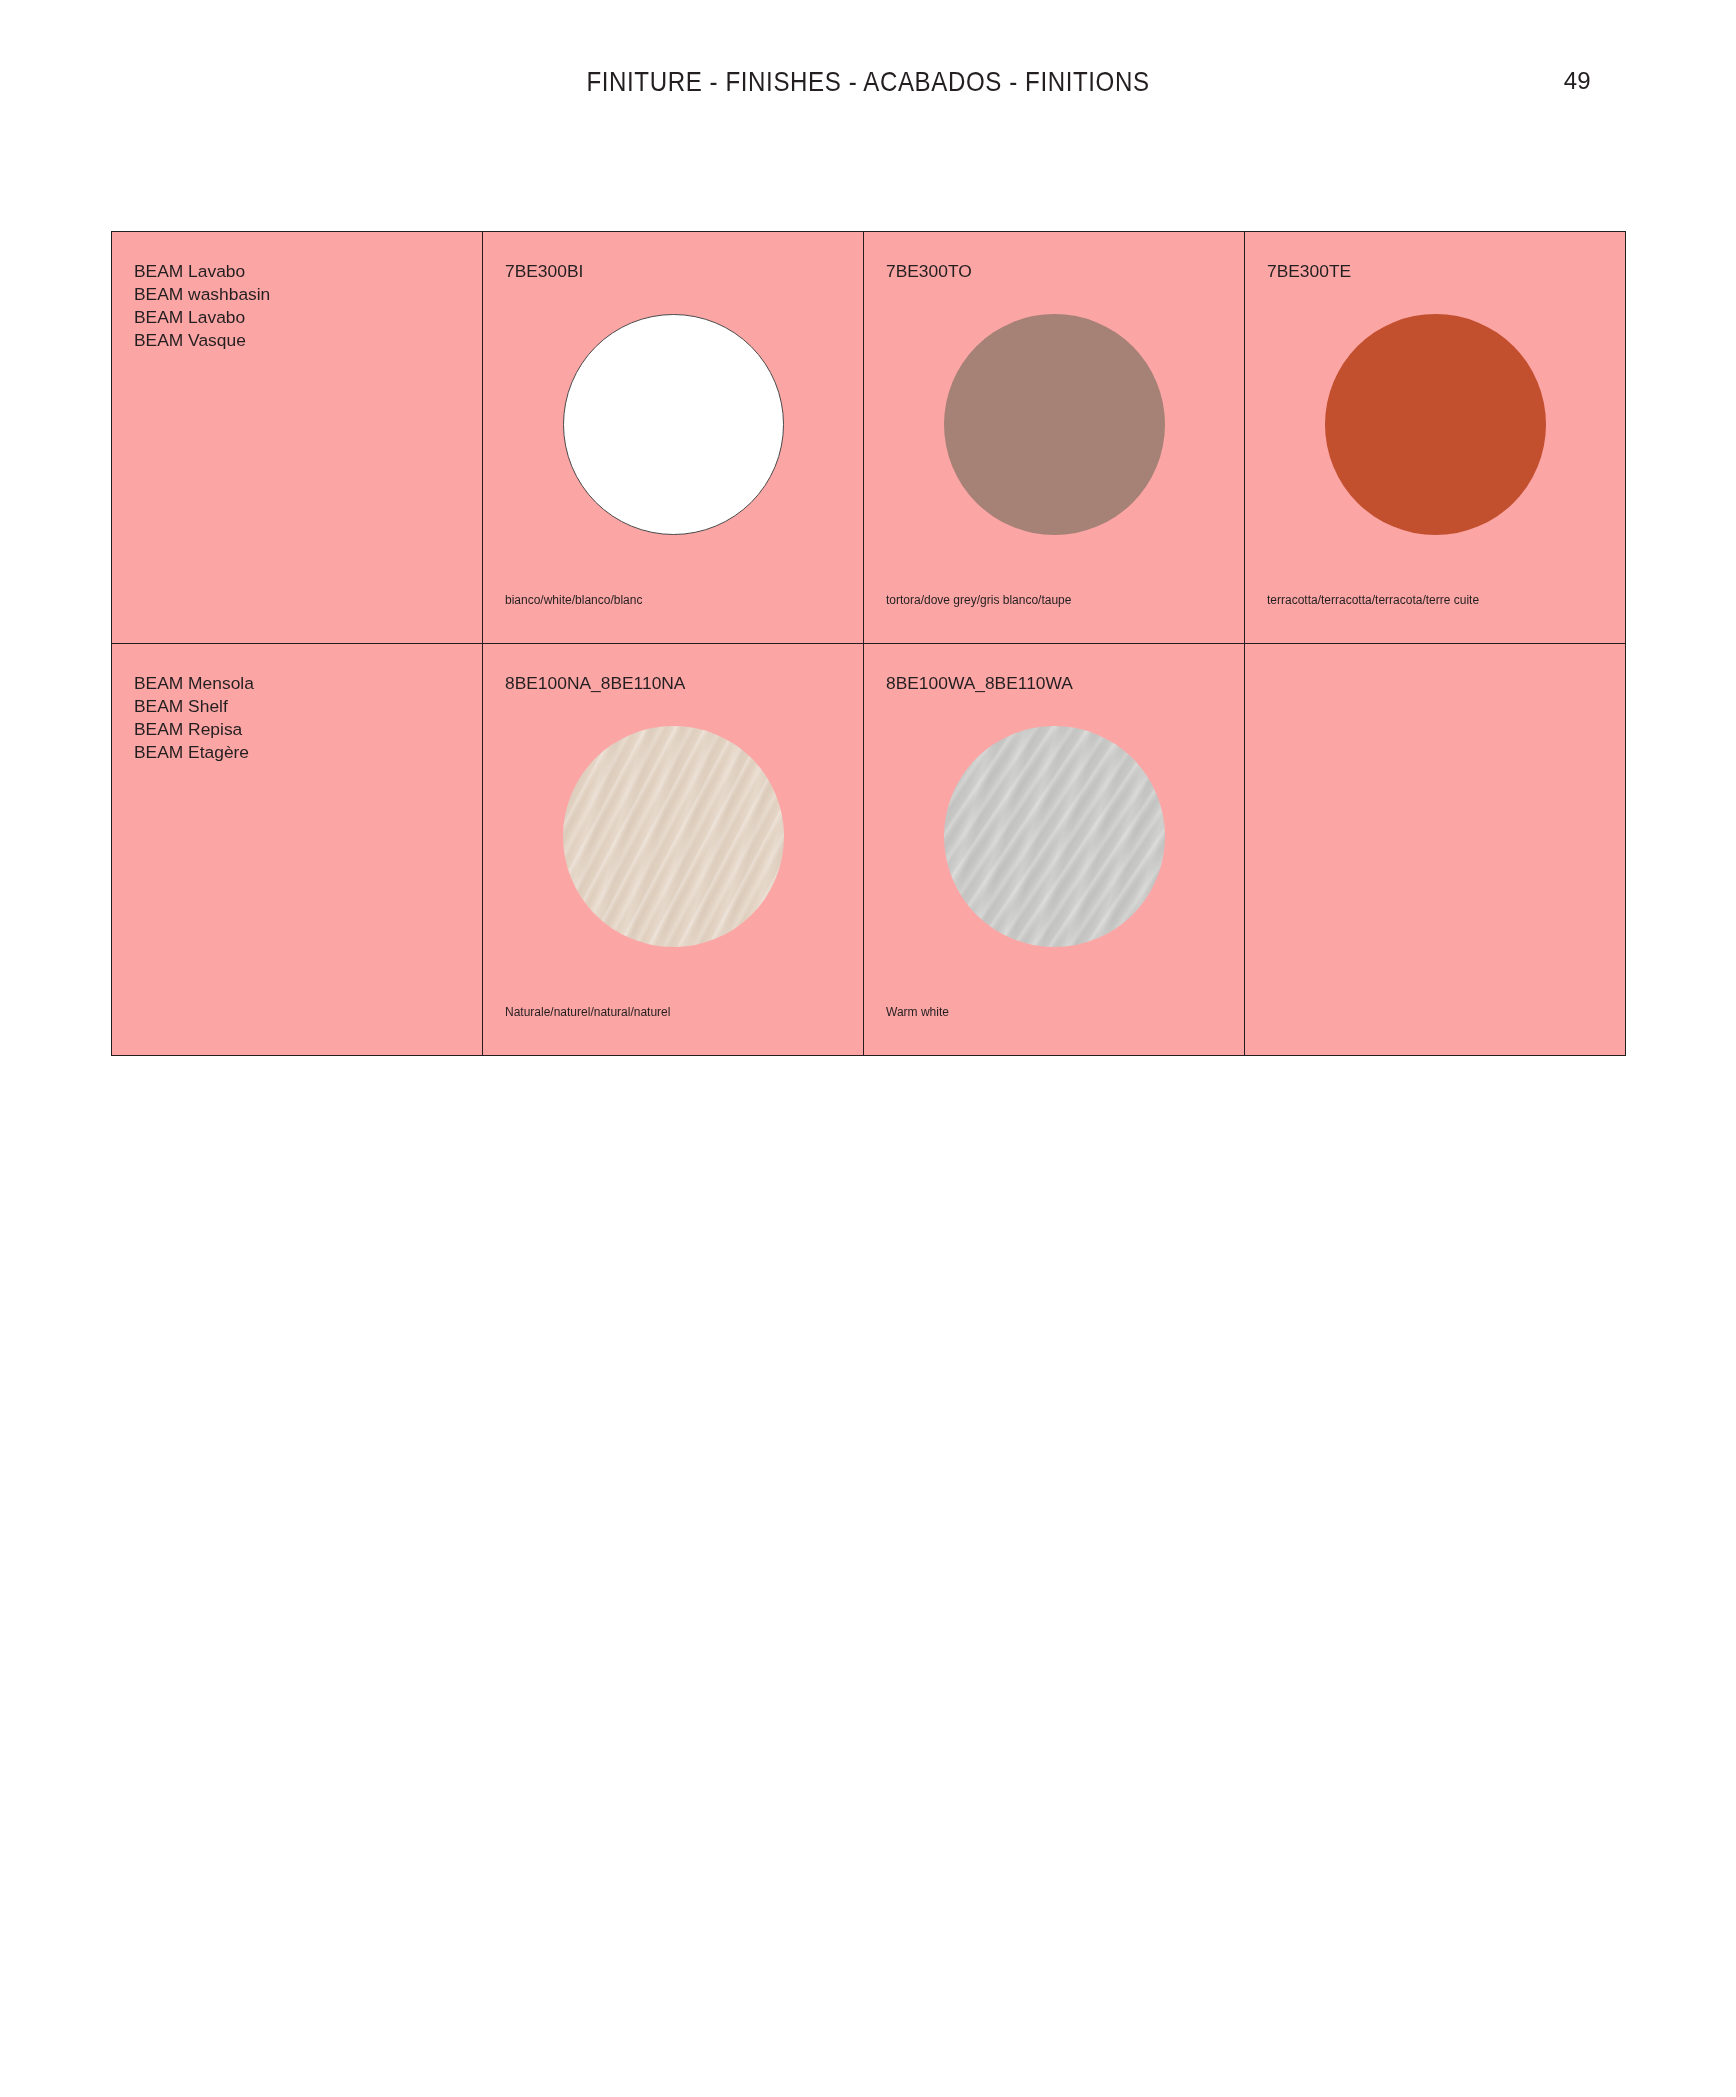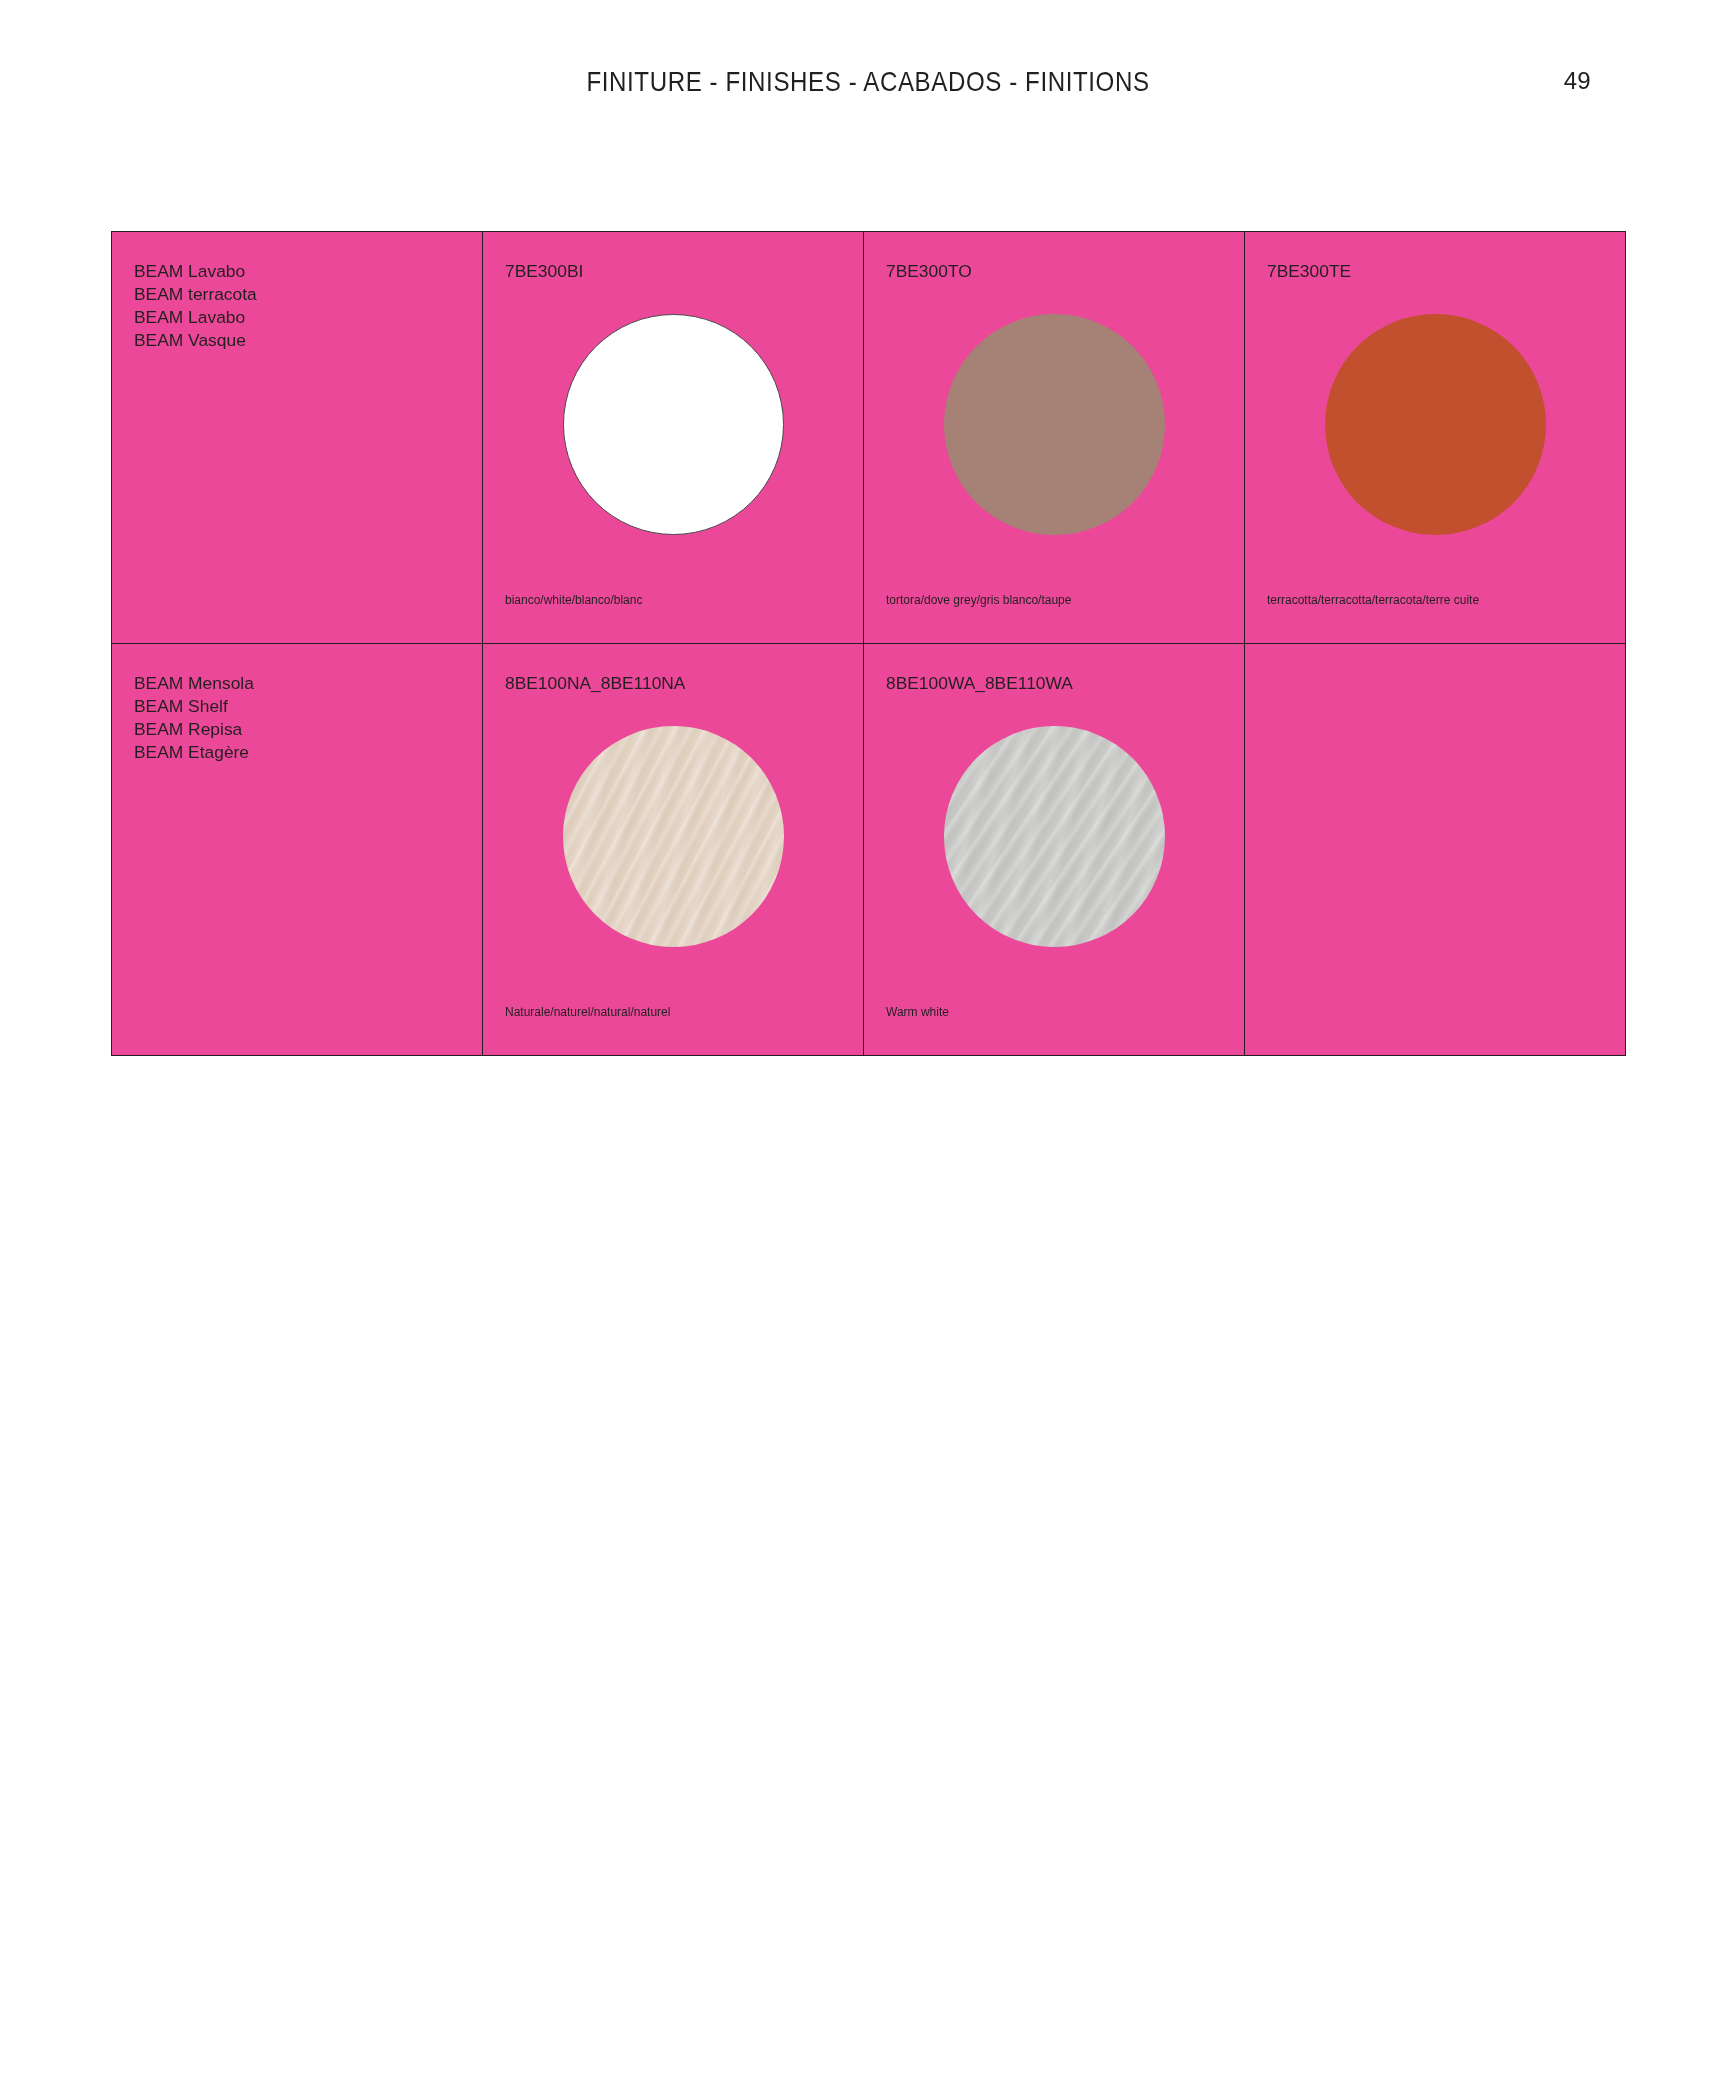--- a/index.html
+++ b/index.html
@@ -62,21 +62,21 @@
     left: 111px;
     top: 231px;
     width: 1514px;
     border-collapse: collapse;
     table-layout: fixed;
   }
   .finish-table td {
     border: 1.1px solid #231f20;
     padding: 0;
     vertical-align: top;
-    background: #ec4899;
+    background: #fca5a5;
   }
   .col-name  { width: 371px; }
   .col-sw    { width: 381px; }
 
   .cell {
     position: relative;
     width: 100%;
     height: 411px;
     box-sizing: border-box;
   }
@@ -202,21 +202,21 @@
         <col class="col-sw">
         <col class="col-sw">
     </colgroup>
     <tbody>
 
       <tr>
         <td>
           <div class="cell">
             <div class="name-block">
               <div class="name-line">BEAM Lavabo</div>
-              <div class="name-line">BEAM terracota</div>
+              <div class="name-line">BEAM washbasin</div>
               <div class="name-line">BEAM Lavabo</div>
               <div class="name-line">BEAM Vasque</div>
             </div>
           </div>
         </td>
 
         <td>
           <div class="cell">
             <div class="code-label">7BE300BI</div>
             <div class="swatch-wrap">

